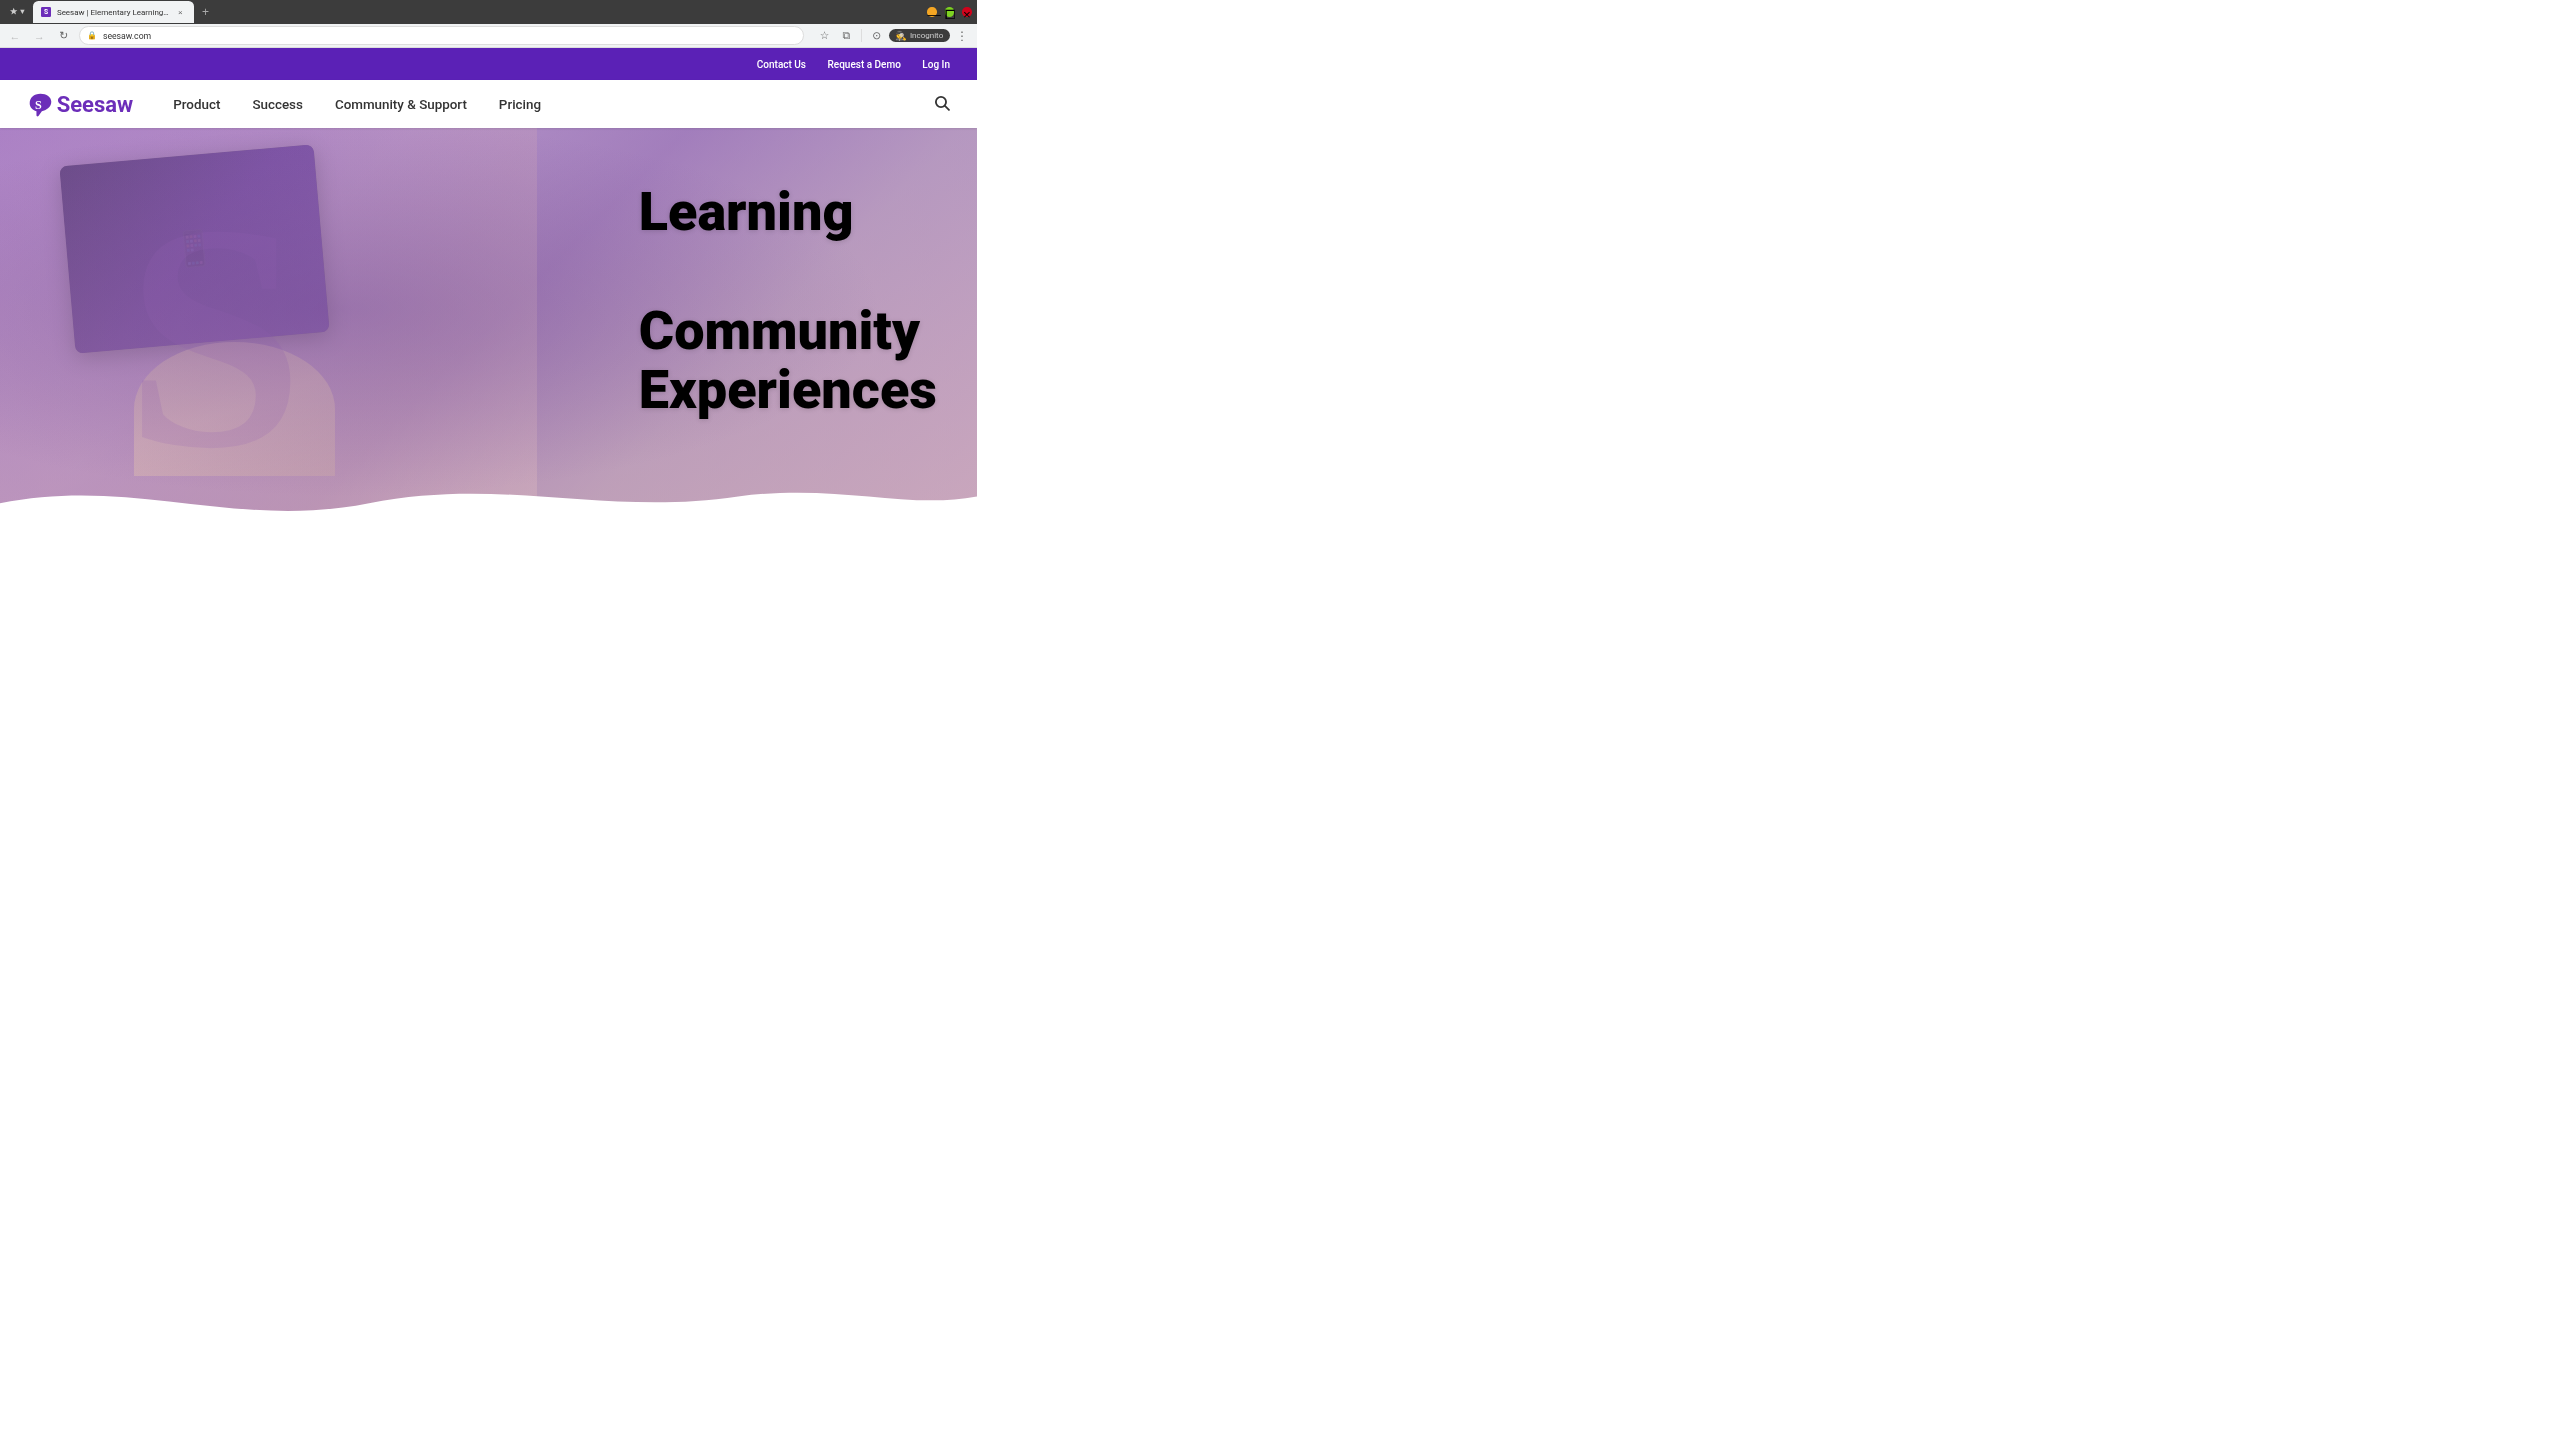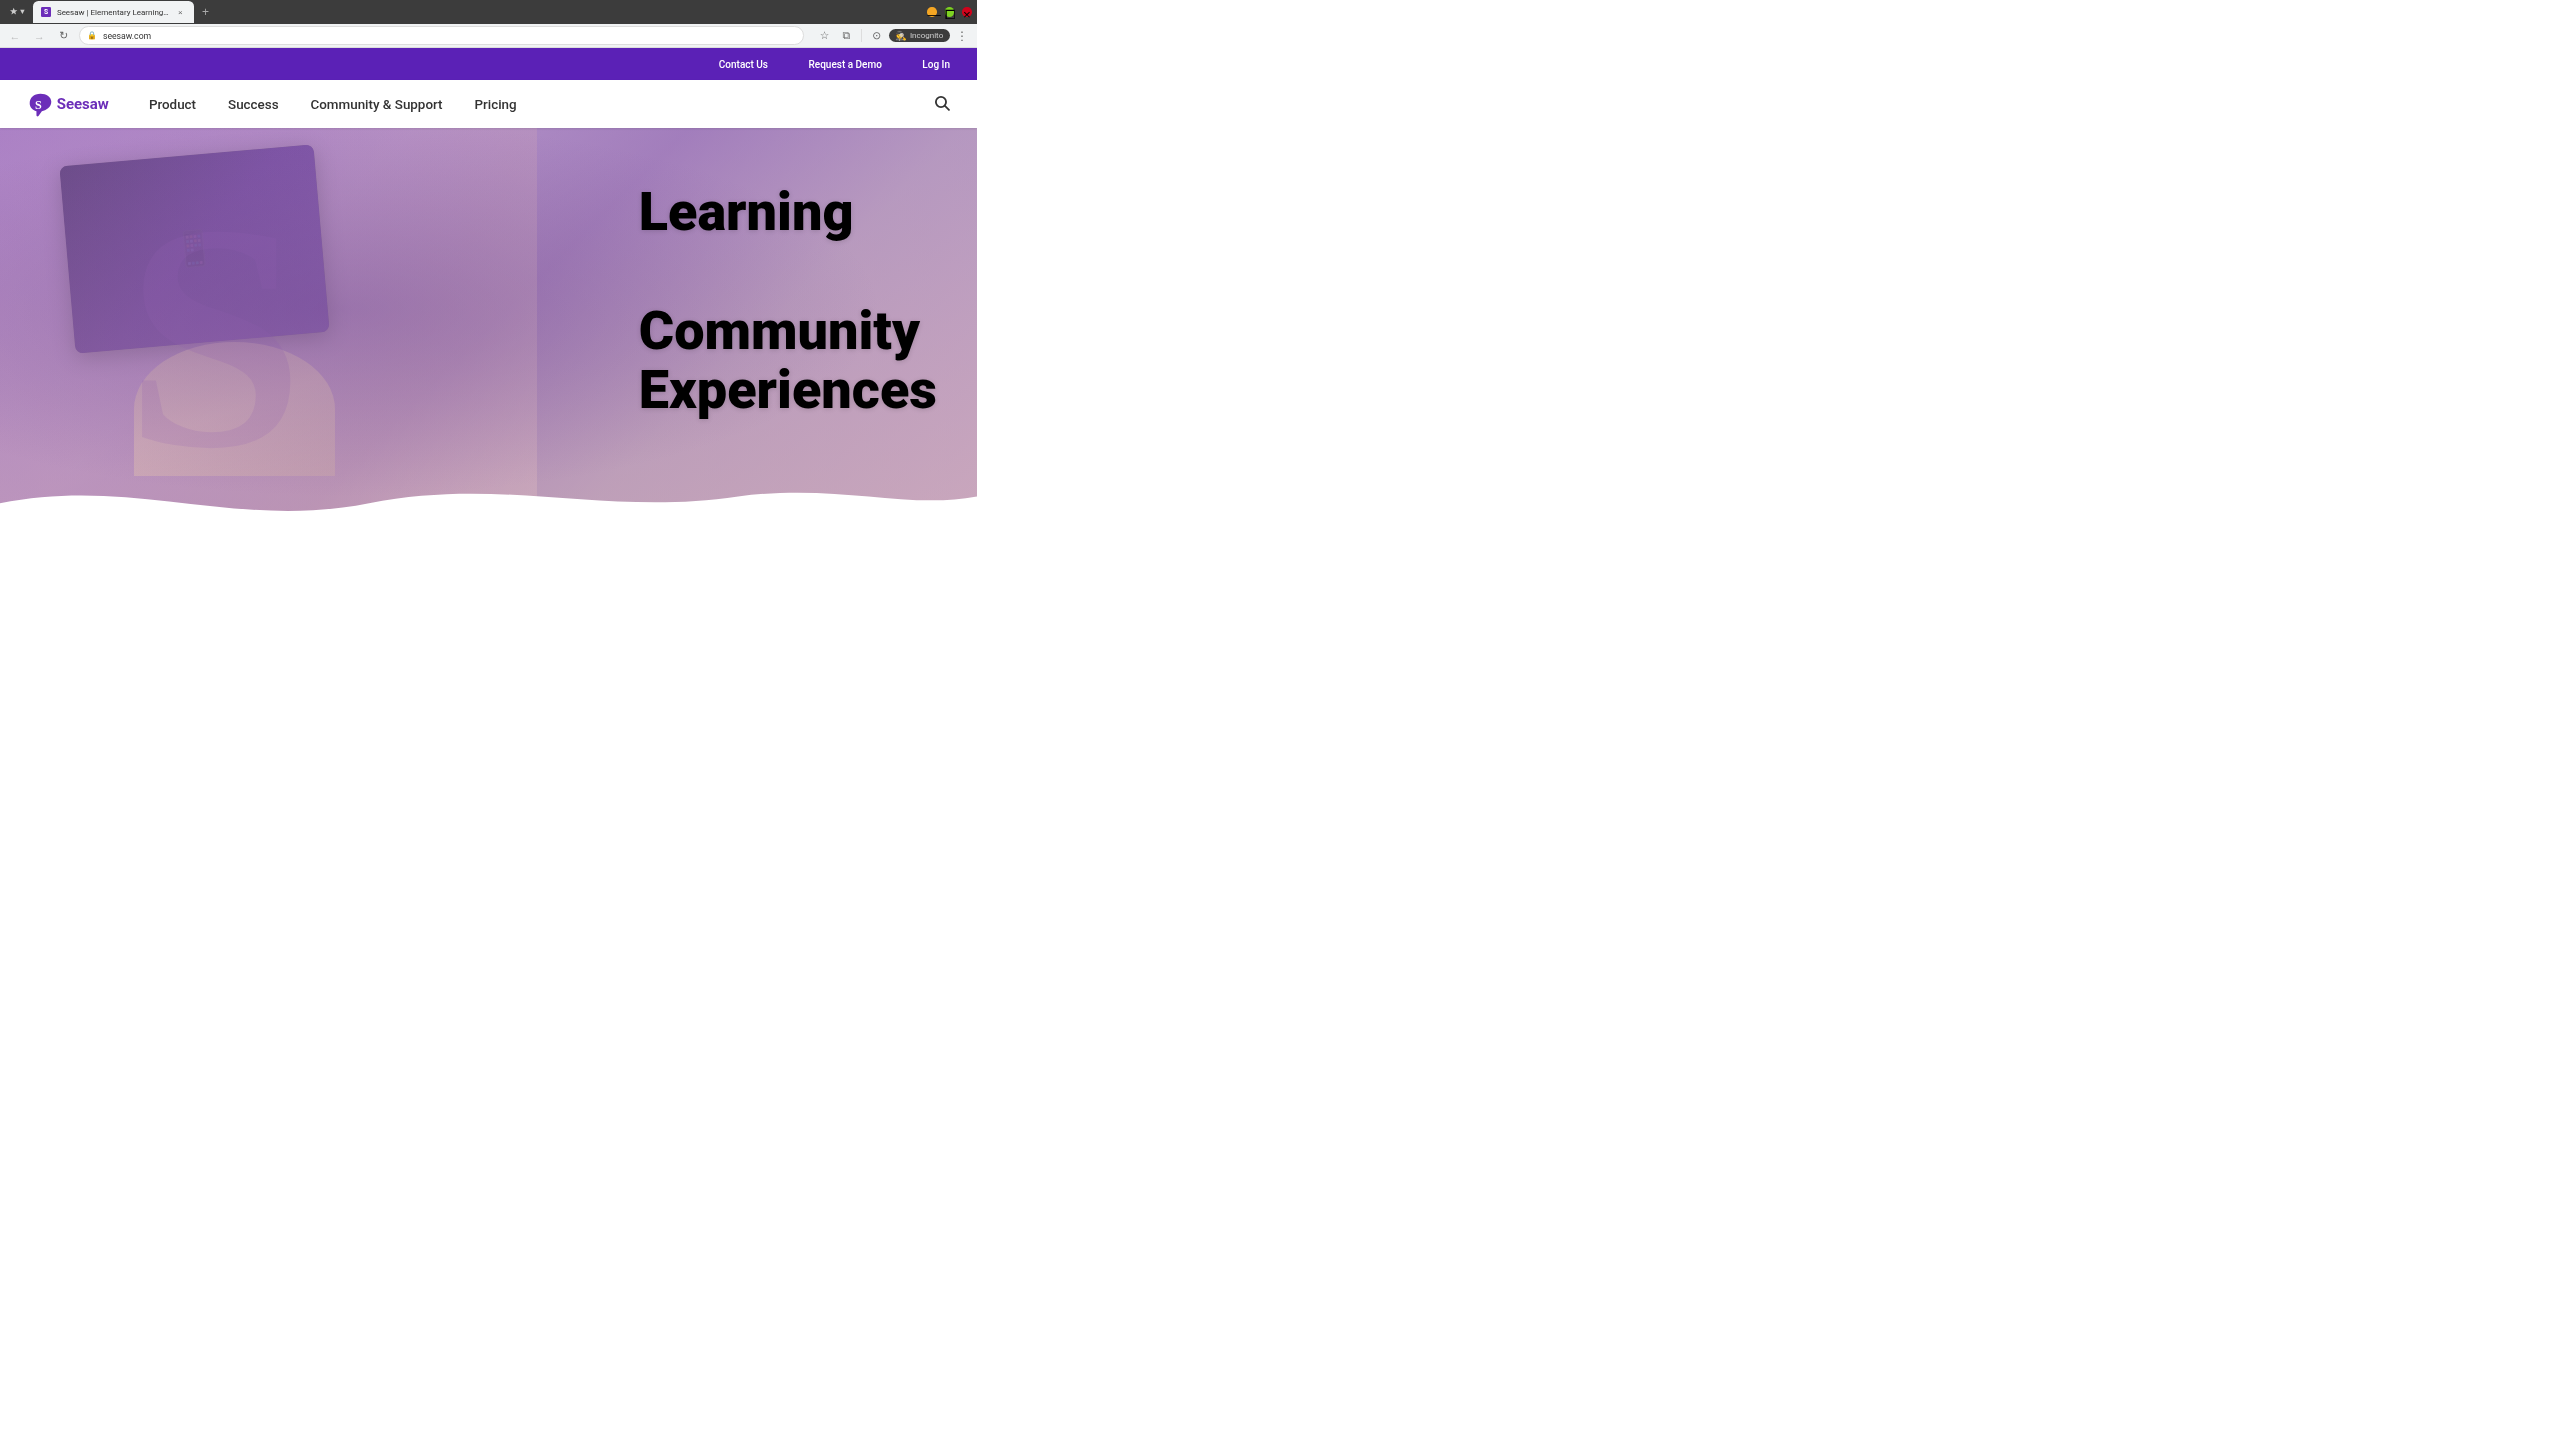--- a/index.html
+++ b/index.html
@@ -187,21 +187,20 @@
       justify-content: flex-end;
       padding: 0 27px;
       gap: 21.5px;
     }
     .top-bar-link {
       color: white;
       font-size: 10px;
       font-weight: 500;
       text-decoration: none;
       cursor: pointer;
-      margin-left: 19px;
     }
 
     .site-nav {
       background: white;
       height: 48px;
       display: flex;
       align-items: center;
       padding: 0 27px;
       gap: 0;
       box-shadow: 0 0.7px 2px rgba(0,0,0,0.1);
@@ -214,21 +213,21 @@
       gap: 2.7px;
       margin-right: 40px;
       text-decoration: none;
       cursor: pointer;
     }
     .logo-icon {
       width: 27px;
       height: 27px;
     }
     .logo-text {
-      font-size: 15px;
+      font-size: 22px;
       font-weight: 700;
       color: #6c2eb9;
     }
     .nav-links {
       display: flex;
       align-items: center;
       gap: 32px;
       flex: 1;
       justify-content: flex-start;
     }

